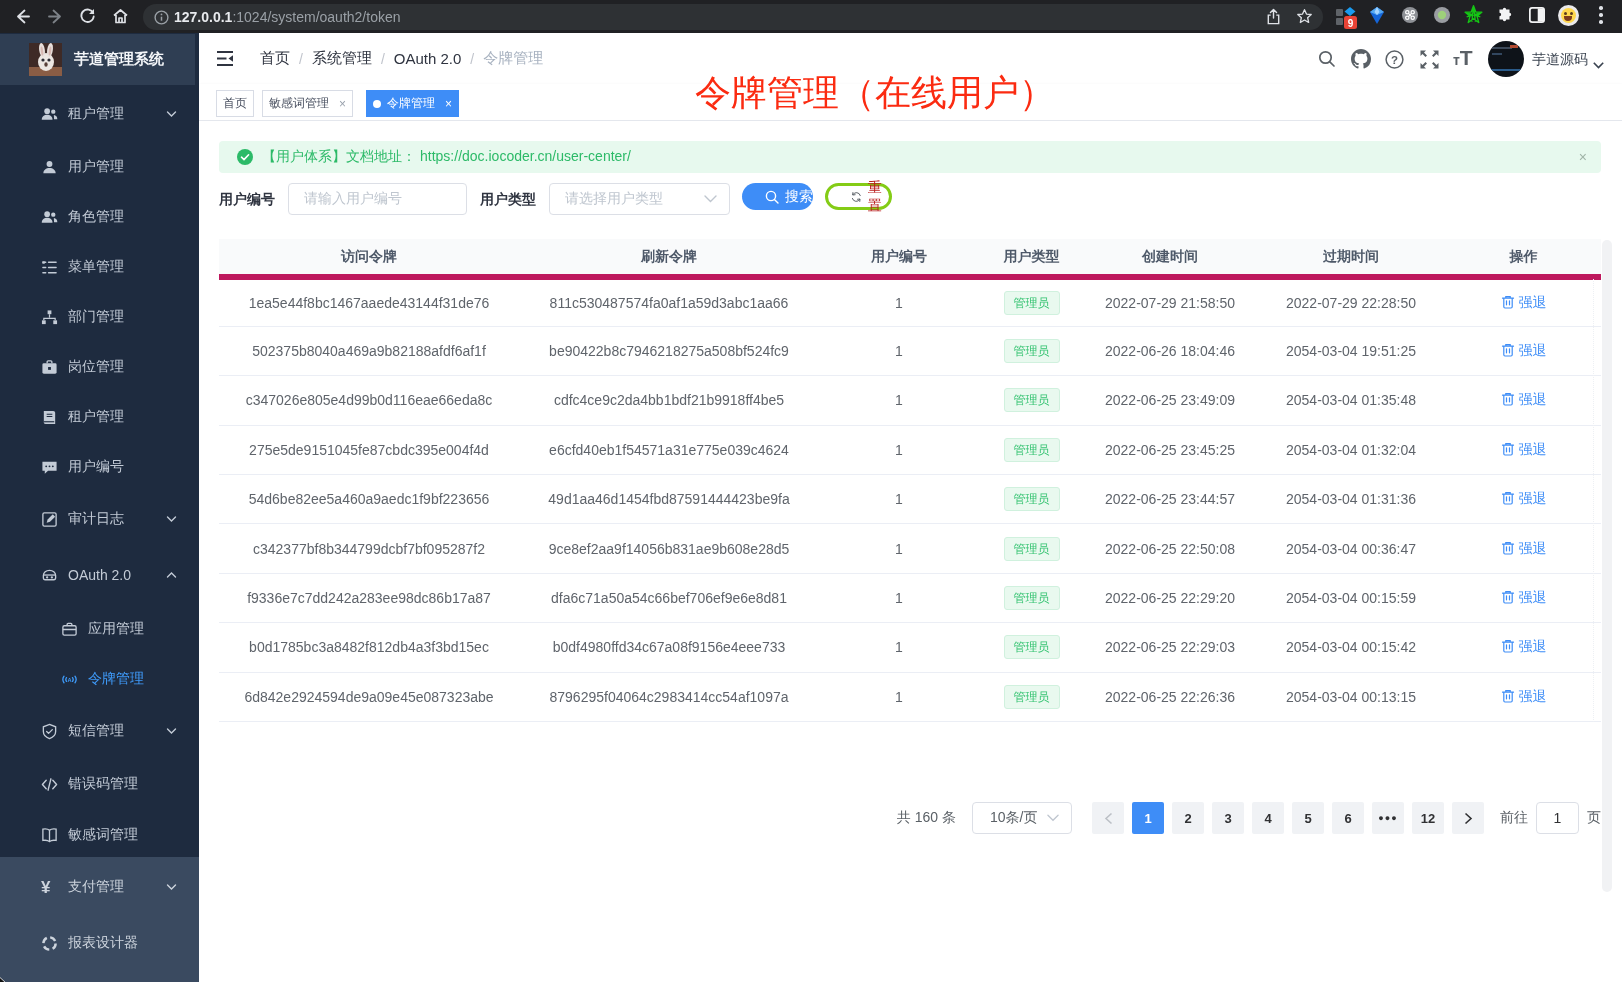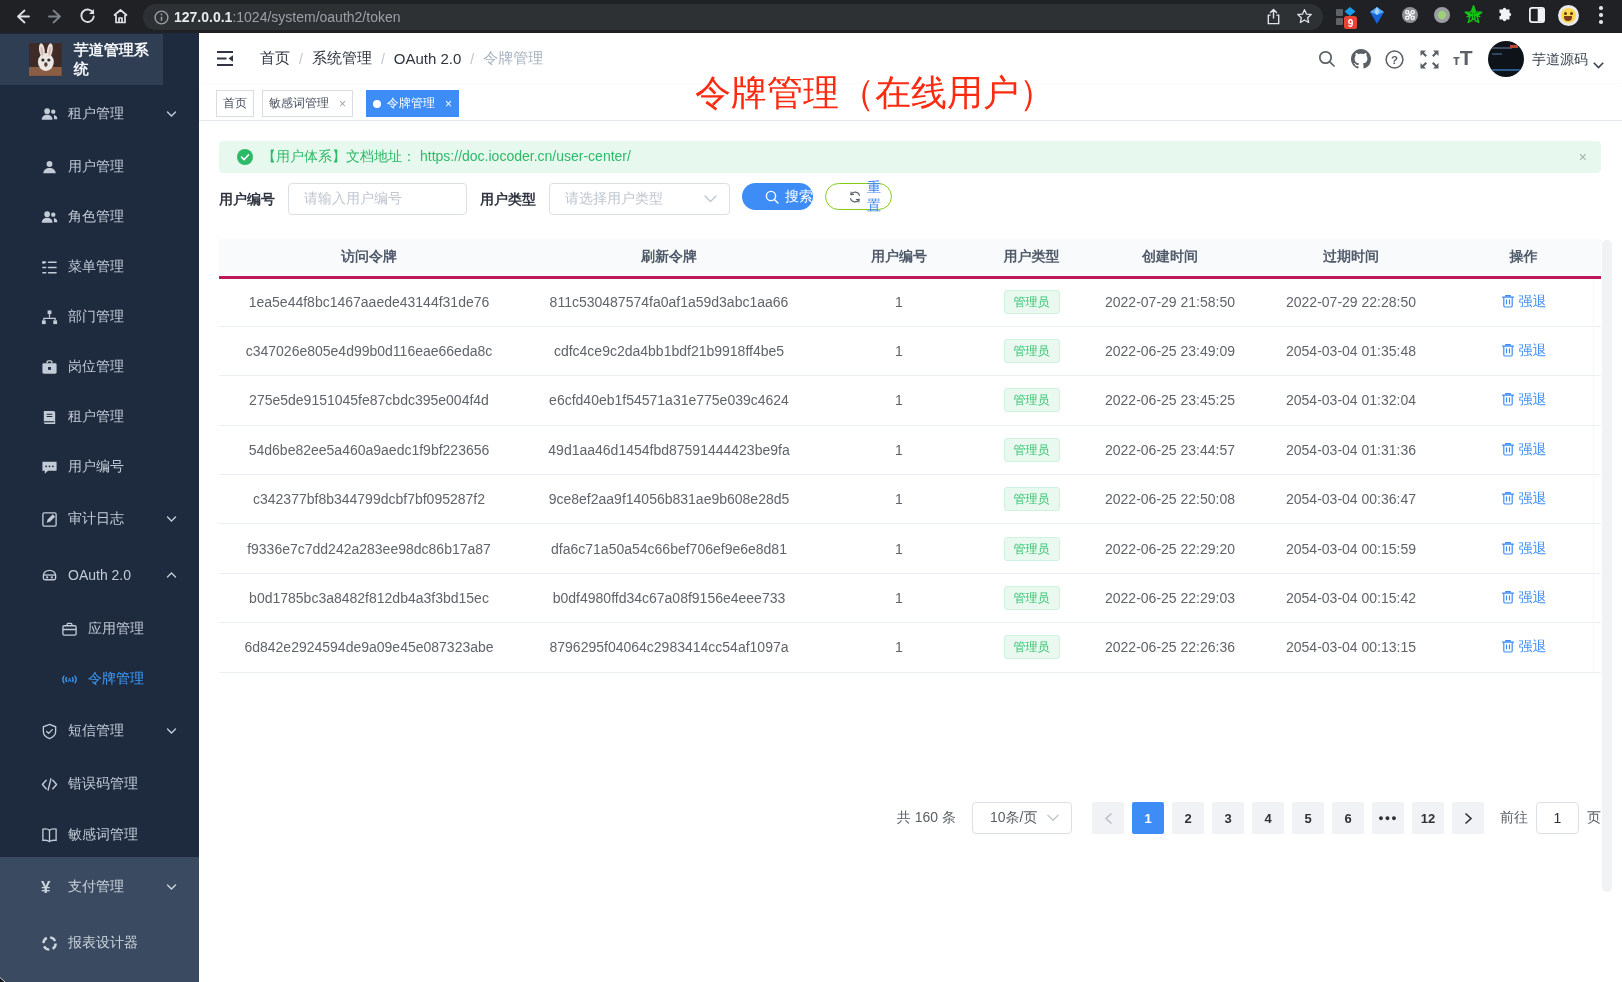--- a/index.html
+++ b/index.html
@@ -9,21 +9,21 @@
 svg { display:block; } td svg, .rlink svg { display:inline-block; } td { white-space:nowrap; }
 
 
 #chrome { position:absolute; left:0; top:0; width:1622px; height:33px; background:#202124; }
 #urlpill { position:absolute; left:143px; top:4px; width:1180px; height:26px; border-radius:13px; background:#2e3134; display:flex; align-items:center; }
 #urlpill .u1 { color:#e8eaed; font-size:14px; font-weight:bold; }
 #urlpill .u2 { color:#9aa0a6; font-size:14px; }
 
 
 #sidebar { position:absolute; left:0; top:33px; width:199px; height:949px; background:#1e2b3f; }
-#logo { position:absolute; left:0; top:1px; width:163px; height:51px; background:#2f3e53; display:flex; align-items:center; }
+#logo { position:absolute; left:0; top:1px; width:195px; height:51px; background:#2f3e53; display:flex; align-items:center; }
 #logo .title { color:#f4f6f9; font-size:15px; font-weight:bold; margin-left:12px; }
 .mi { position:absolute; left:0; width:199px; height:50px; display:flex; align-items:center; color:#c3cbd6; font-size:14px; }
 .mi .ico { width:17px; height:17px; margin-left:41px; margin-right:10px; flex:none; }
 .mi.sub .ico { margin-left:61px; }
 .mi .chev { position:absolute; right:22px; top:50%; margin-top:-4px; }
 .mi.active { color:#3f9bfa; }
 #sbbottom { position:absolute; left:0; top:824px; width:199px; height:125px; background:#3a4a60; }
 .mi2 { position:absolute; left:0; width:199px; height:50px; display:flex; align-items:center; color:#cdd4dd; font-size:14px; }
 .mi2 .ico { width:17px; height:17px; margin-left:41px; margin-right:10px; flex:none; }
 
@@ -45,27 +45,27 @@
 
 #alert { position:absolute; left:20px; top:20px; width:1382px; height:32px; background:#e7f9ee; border-radius:4px; display:flex; align-items:center; }
 #alert .txt { color:#2cba68; font-size:14px; margin-left:9px; }
 #alert .x { position:absolute; right:14px; color:#9fb3a6; font-size:14px; }
 
 
 .flabel { position:absolute; font-size:14px; font-weight:bold; color:#2f3440; top:70px; }
 .fctl { position:absolute; top:62px; height:32px; border:1px solid #dcdfe6; border-radius:4px; background:#fff; display:flex; align-items:center; font-size:14px; color:#bfc6cf; }
 .btn { position:absolute; top:62px; height:27px; border-radius:16px; font-size:14px; display:flex; align-items:center; justify-content:flex-end; }
 .btn.primary { background:#3e8df7; color:#fff; }
-.btn.plain { background:#fff; border:1px solid #84cc16; color:#3b82f6;padding-left:23px; }
+.btn.plain { background:#fff; border:3px solid #84cc16; color:#b91c1c;padding-left:23px; }
 
 
 #table { position:absolute; left:20px; top:118px; width:1383px; }
 #table::after { content:""; position:absolute; right:8px; top:40px; bottom:0; border-right:1px dotted #edf0f4; }
 table { border-collapse:collapse; width:1382px; table-layout:fixed; }
-thead th { height:38px; background:#f9fafb; color:#4e5969; font-size:14px; font-weight:bold; text-align:center; border-bottom:3px solid #be185d; }
+thead th { height:38px; background:#f9fafb; color:#4e5969; font-size:14px; font-weight:bold; text-align:center; border-bottom:6px solid #be185d; }
 tbody td { height:49.4px; color:#5f646b; font-size:14px; text-align:center; border-bottom:1px solid #ebeef5; background:#fff; }
 .gtag { display:inline-block; background:#e9f9ef; border:1px solid #d0f1de; color:#35c371; font-size:12px; height:24px; line-height:22px; padding:0 9px; border-radius:3px; }
 .rlink { color:#3e8df7; font-size:14px; }
 
 
 #pager { position:absolute; left:20px; top:681px; width:1382px; height:32px; display:flex; align-items:center; justify-content:flex-end; font-size:14px; color:#5a6066; }
 .pbtn { min-width:32px; height:32px; background:#f0f2f5; border-radius:2px; margin:0 4px; display:flex; align-items:center; justify-content:center; color:#303133; font-weight:bold; font-size:13px; }
 .pbtn.on { background:#3e8df7; color:#fff; }
 .pbtn.dis { color:#bcc0c6; }
 
@@ -419,20 +419,31 @@
               <td>811c530487574fa0af1a59d3abc1aa66</td>
               <td>1</td>
               <td><span class="gtag">管理员</span></td>
               <td>2022-07-29 21:58:50</td>
               <td>2022-07-29 22:28:50</td>
               <td><span class="rlink"><svg style="margin-right:4px;vertical-align:-2px" width="14" height="14" viewBox="0 0 14 14">
                     <path d="M1.5 3.2 h11 M4.8 3.2 v-1.6 h4.4 v1.6 M2.8 3.2 v8.6 a1.2 1.2 0 0 0 1.2 1.2 h6 a1.2 1.2 0 0 0 1.2-1.2 V3.2 M5.5 5.8 v4 M8.5 5.8 v4" stroke="#3e8df7" stroke-width="1.2" fill="none" stroke-linecap="round"></path>
                   </svg>强退</span></td>
             </tr>
         <tr>
+              <td>502375b8040a469a9b82188afdf6af1f</td>
+              <td>be90422b8c7946218275a508bf524fc9</td>
+              <td>1</td>
+              <td><span class="gtag">管理员</span></td>
+              <td>2022-06-26 18:04:46</td>
+              <td>2054-03-04 19:51:25</td>
+              <td><span class="rlink"><svg style="margin-right:4px;vertical-align:-2px" width="14" height="14" viewBox="0 0 14 14">
+                    <path d="M1.5 3.2 h11 M4.8 3.2 v-1.6 h4.4 v1.6 M2.8 3.2 v8.6 a1.2 1.2 0 0 0 1.2 1.2 h6 a1.2 1.2 0 0 0 1.2-1.2 V3.2 M5.5 5.8 v4 M8.5 5.8 v4" stroke="#3e8df7" stroke-width="1.2" fill="none" stroke-linecap="round"></path>
+                  </svg>强退</span></td>
+            </tr>
+        <tr>
               <td>c347026e805e4d99b0d116eae66eda8c</td>
               <td>cdfc4ce9c2da4bb1bdf21b9918ff4be5</td>
               <td>1</td>
               <td><span class="gtag">管理员</span></td>
               <td>2022-06-25 23:49:09</td>
               <td>2054-03-04 01:35:48</td>
               <td><span class="rlink"><svg style="margin-right:4px;vertical-align:-2px" width="14" height="14" viewBox="0 0 14 14">
                     <path d="M1.5 3.2 h11 M4.8 3.2 v-1.6 h4.4 v1.6 M2.8 3.2 v8.6 a1.2 1.2 0 0 0 1.2 1.2 h6 a1.2 1.2 0 0 0 1.2-1.2 V3.2 M5.5 5.8 v4 M8.5 5.8 v4" stroke="#3e8df7" stroke-width="1.2" fill="none" stroke-linecap="round"></path>
                   </svg>强退</span></td>
             </tr>

